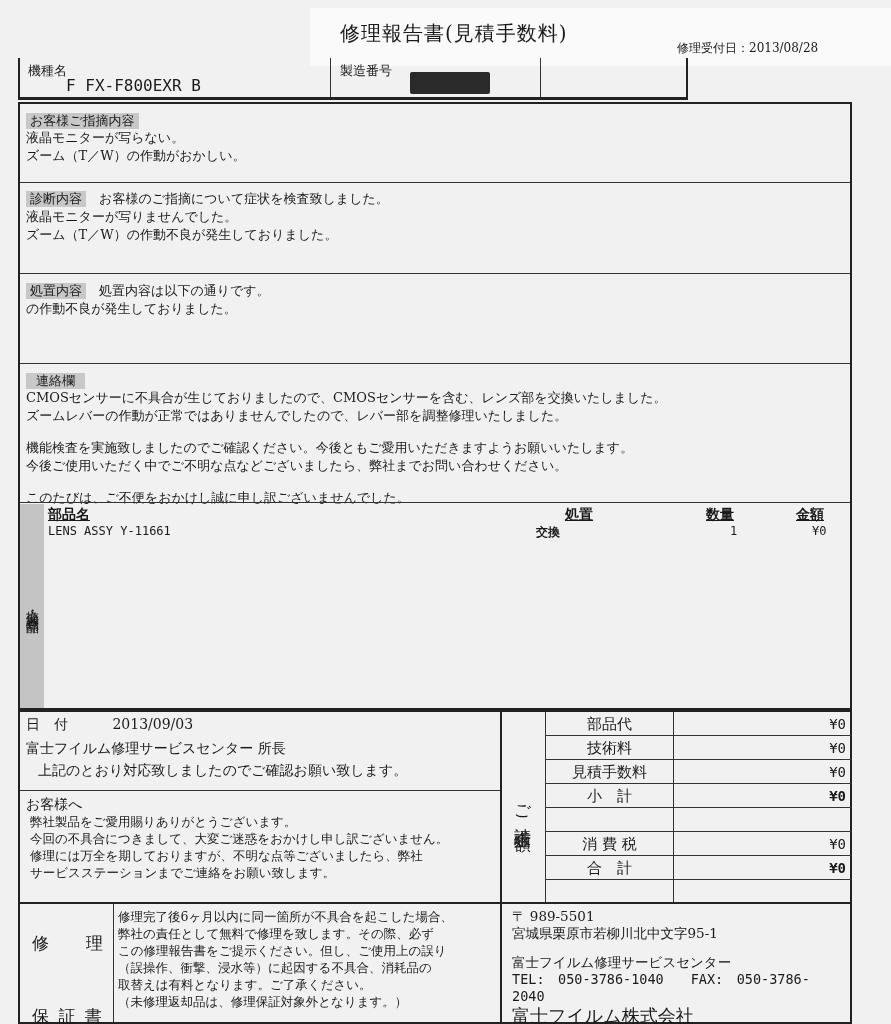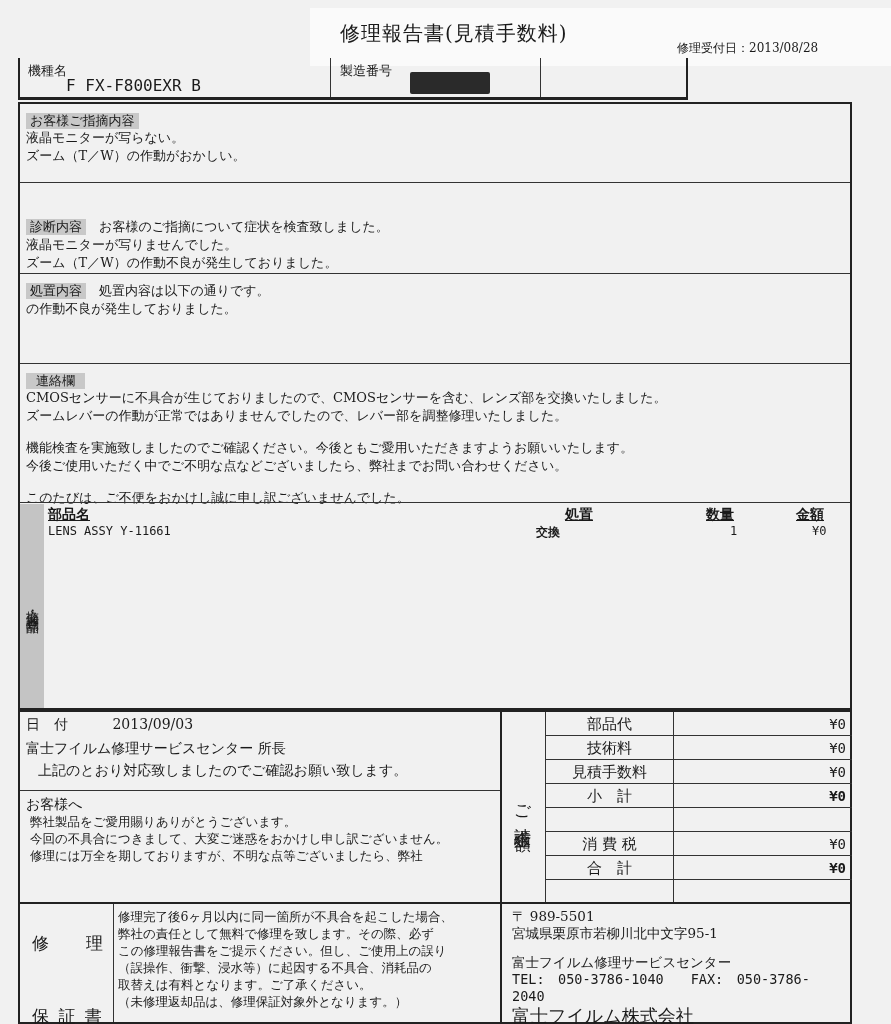--- a/index.html
+++ b/index.html
@@ -86,21 +86,21 @@
 
   <div class="box main-box">
 
     <div class="sec" style="top:2px;height:78px;">
       <span class="label-tag">お客様ご指摘内容</span>
       <div class="txt">液晶モニターが写らない。</div>
       <div class="txt">ズーム（T／W）の作動がおかしい。</div>
     </div>
 
     <div class="hline" style="top:78px;"></div>
-    <div class="sec" style="top:80px;height:90px;margin-top:28px;">
+    <div class="sec" style="top:80px;height:90px;">
       <span class="label-tag">診断内容</span>
       <span class="txt" style="margin-left:8px;">お客様のご指摘について症状を検査致しました。</span>
       <div class="txt">液晶モニターが写りませんでした。</div>
       <div class="txt">ズーム（T／W）の作動不良が発生しておりました。</div>
     </div>
 
     <div class="hline" style="top:169px;"></div>
     <div class="sec" style="top:172px;height:90px;">
       <span class="label-tag">処置内容</span>
       <span class="txt" style="margin-left:8px;">処置内容は以下の通りです。</span>
@@ -142,20 +142,21 @@
       </div>
       <div class="txt" style="font-size:14px;margin-top:6px;">富士フイルム修理サービスセンター 所長</div>
       <div class="txt" style="font-size:14px;margin-top:4px;padding-left:12px;">上記のとおり対応致しましたのでご確認お願い致します。</div>
     </div>
     <div style="position:absolute;left:0;top:78px;width:480px;border-top:1.5px solid #333;"></div>
     <div style="position:absolute;left:0;top:80px;width:480px;height:110px;padding:3px 6px;">
       <div class="txt" style="font-size:14px;">お客様へ</div>
       <div class="small" style="padding-left:4px;">弊社製品をご愛用賜りありがとうございます。</div>
       <div class="small" style="padding-left:4px;">今回の不具合につきまして、大変ご迷惑をおかけし申し訳ございません。</div>
       <div class="small" style="padding-left:4px;">修理には万全を期しておりますが、不明な点等ございましたら、弊社</div>
+      <div class="small" style="padding-left:4px;">サービスステーションまでご連絡をお願い致します。</div>
     </div>
 
     <div style="position:absolute;left:480px;top:0;width:350px;height:192px;border-left:2px solid #222;">
       <div class="billing-side" style="border-right:1.5px solid #333;">ご請求金額</div>
       <div class="bill-row" style="top:0;">
           <span class="bill-label">部品代</span>
           <span class="bill-value">¥0</span>
         </div>
       <div class="bill-row" style="top:24px;">
           <span class="bill-label">技術料</span>

